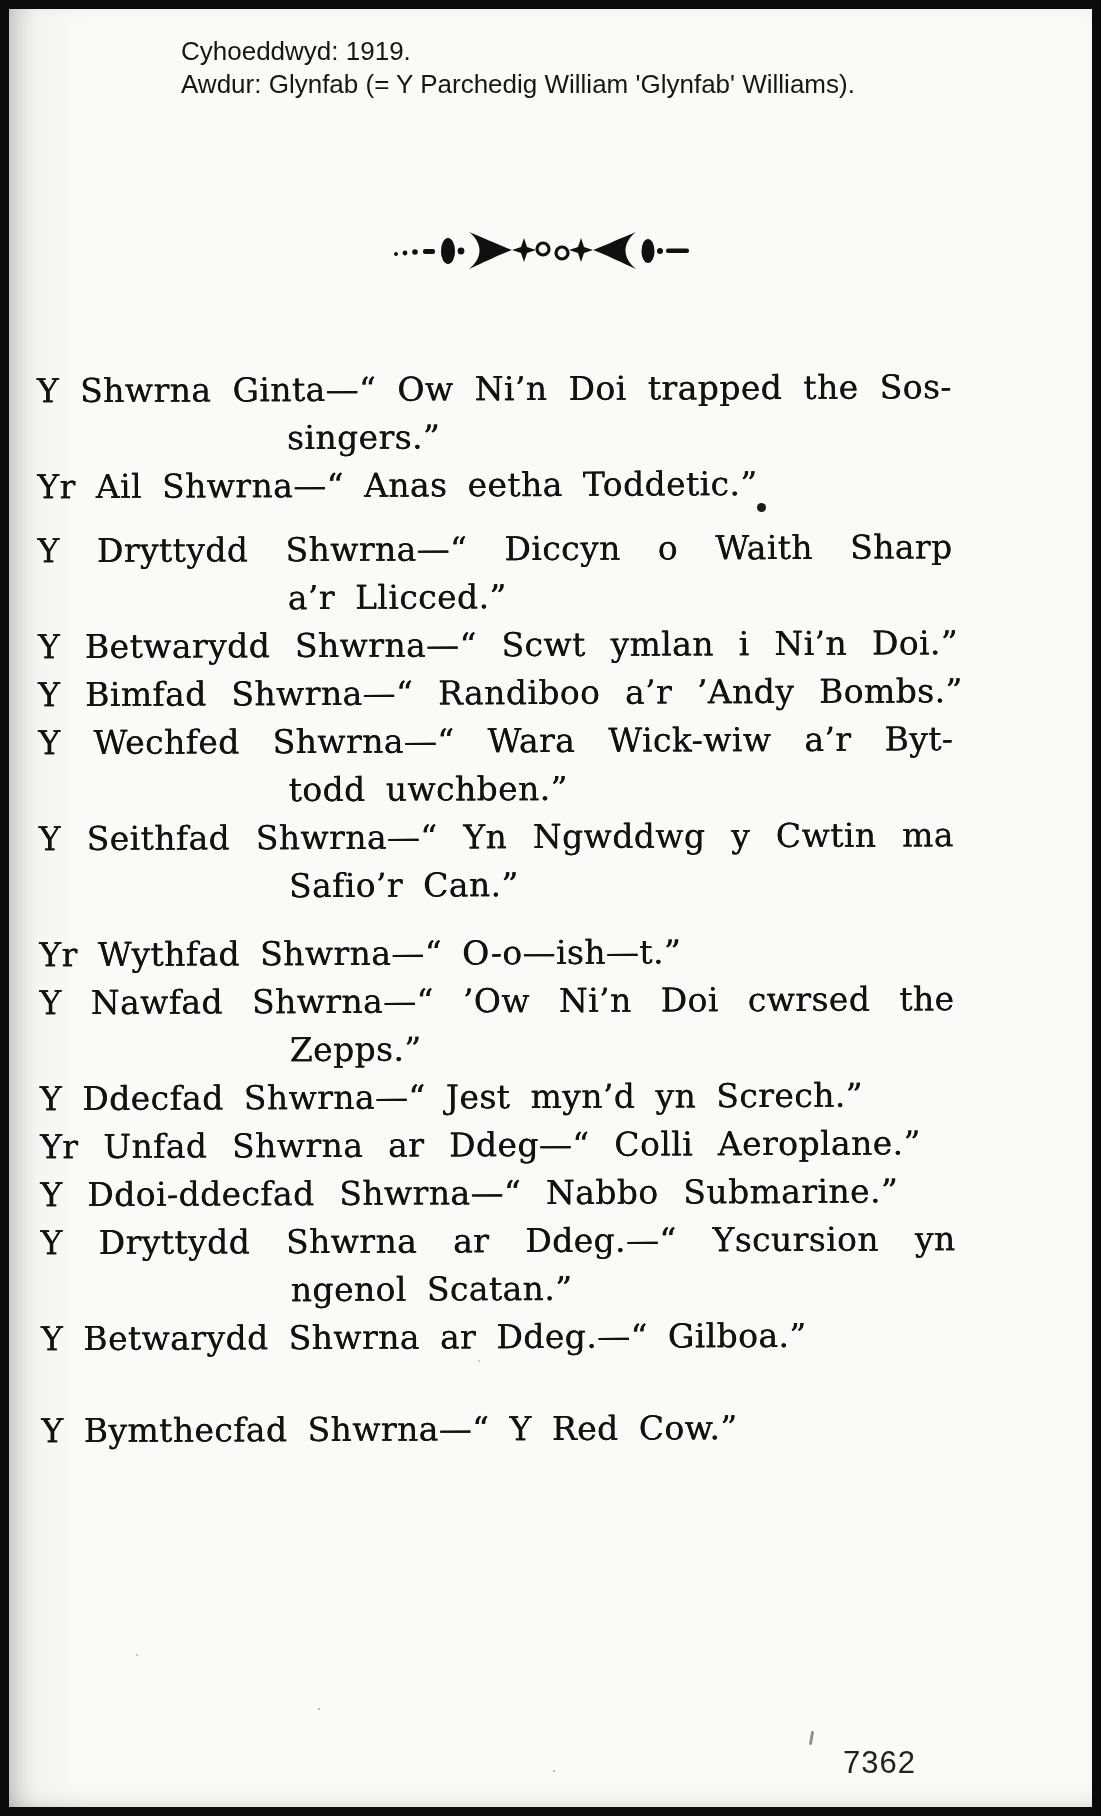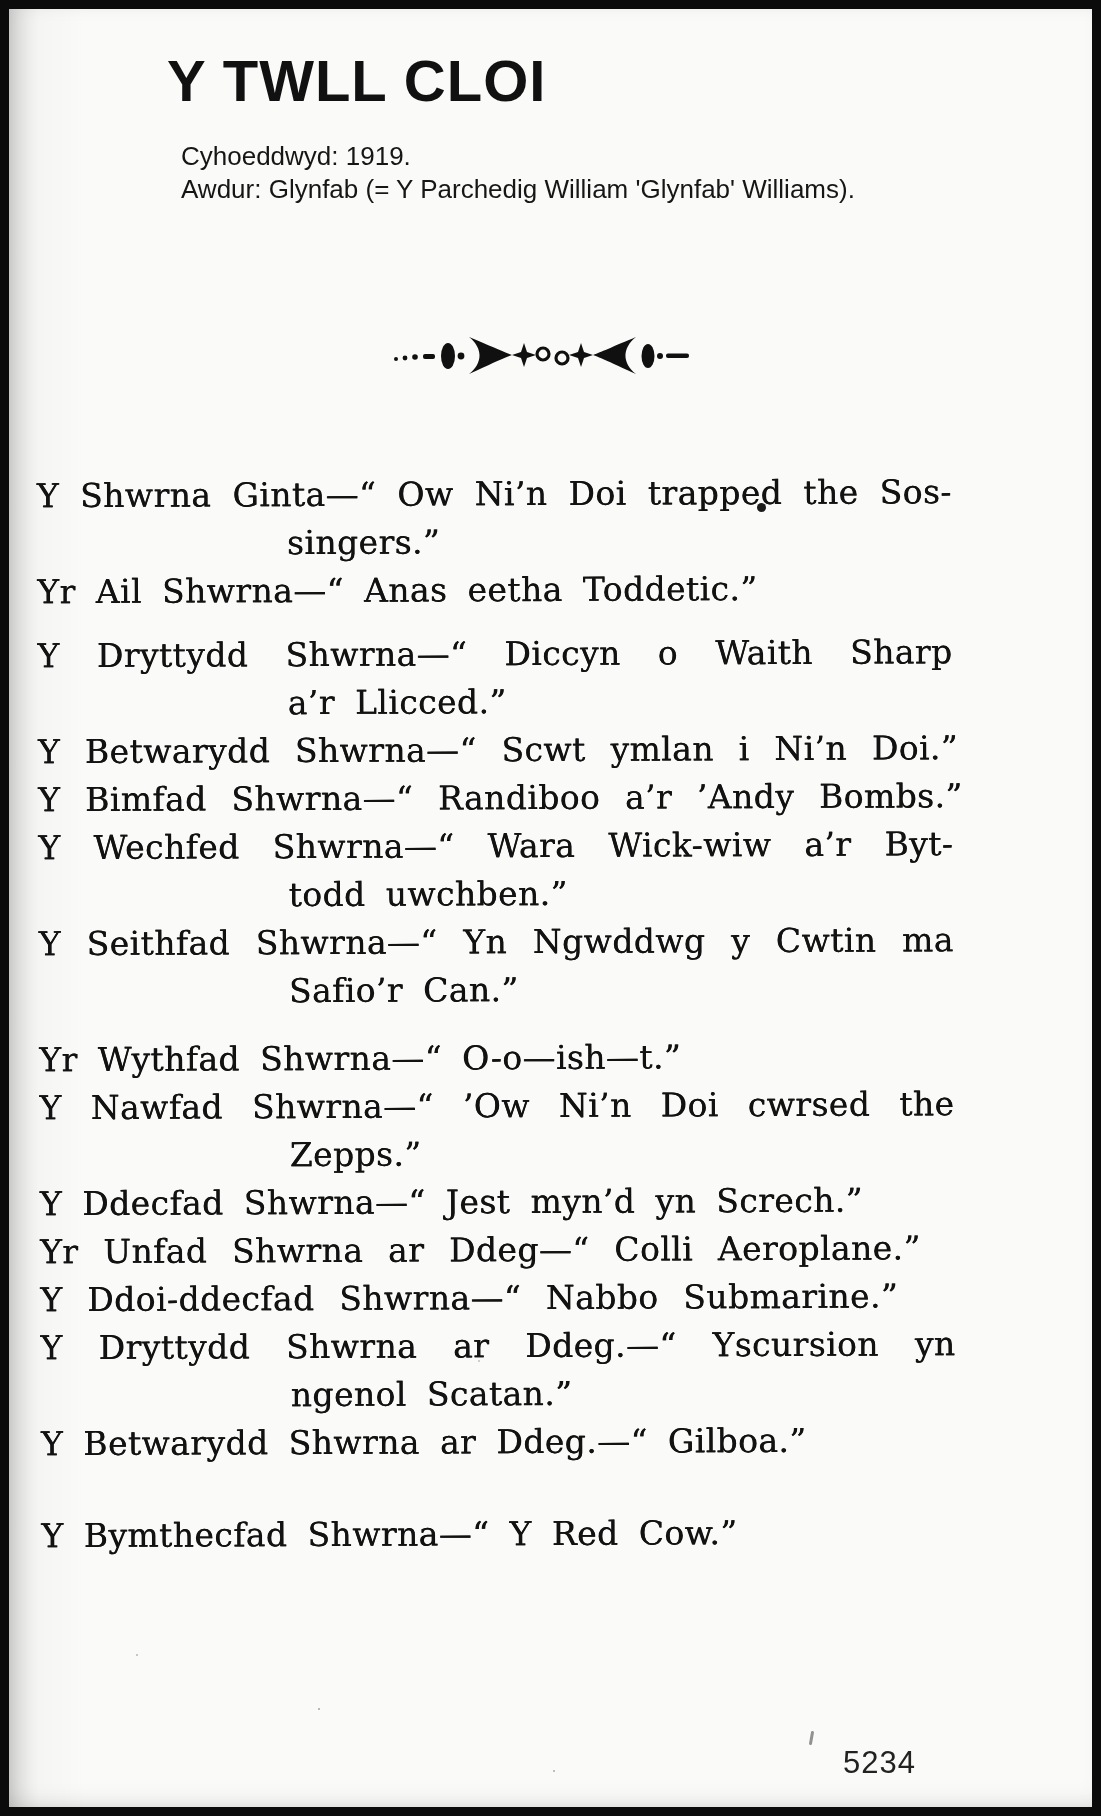--- a/index.html
+++ b/index.html
@@ -90,21 +90,20 @@
     border-radius:2px;
     transform:rotate(10deg);
     opacity:.75;
   }
 </style>
 </head>
 <body>
 
 <div class="page">
 
-  <h1 class="book-title">Y TWLL CLOI</h1>
 
   <div class="metadata">
       <div class="meta-line">Cyhoeddwyd: 1919.</div>
       <div class="meta-line">Awdur: Glynfab (= Y Parchedig William 'Glynfab' Williams).</div>
     </div>
 
 
   <div class="ornament">
     <svg width="300" height="44" viewBox="0 0 300 44" xmlns="http://www.w3.org/2000/svg" fill="#101010">
       <circle cx="5" cy="25" r="2"></circle>
@@ -144,17 +143,17 @@
       <div class="toc-line indent">Zepps.”</div>
       <div class="toc-line">Y Ddecfad Shwrna—“ Jest myn’d yn Screch.”</div>
       <div class="toc-line wide">Yr Unfad Shwrna ar Ddeg—“ Colli Aeroplane.”</div>
       <div class="toc-line wide">Y Ddoi-ddecfad Shwrna—“ Nabbo Submarine.”</div>
       <div class="toc-line justify">Y Dryttydd Shwrna ar Ddeg.—“ Yscursion yn</div>
       <div class="toc-line indent">ngenol Scatan.”</div>
       <div class="toc-line">Y Betwarydd Shwrna ar Ddeg.—“ Gilboa.”</div>
       <div class="toc-line">Y Bymthecfad Shwrna—“ Y Red Cow.”</div>
     </div>
 
-  <div class="page-number">5234</div>
+  <div class="page-number">7362</div>
 
   <span class="ink-speck"></span>
 
 </div>
 
 </body></html>

